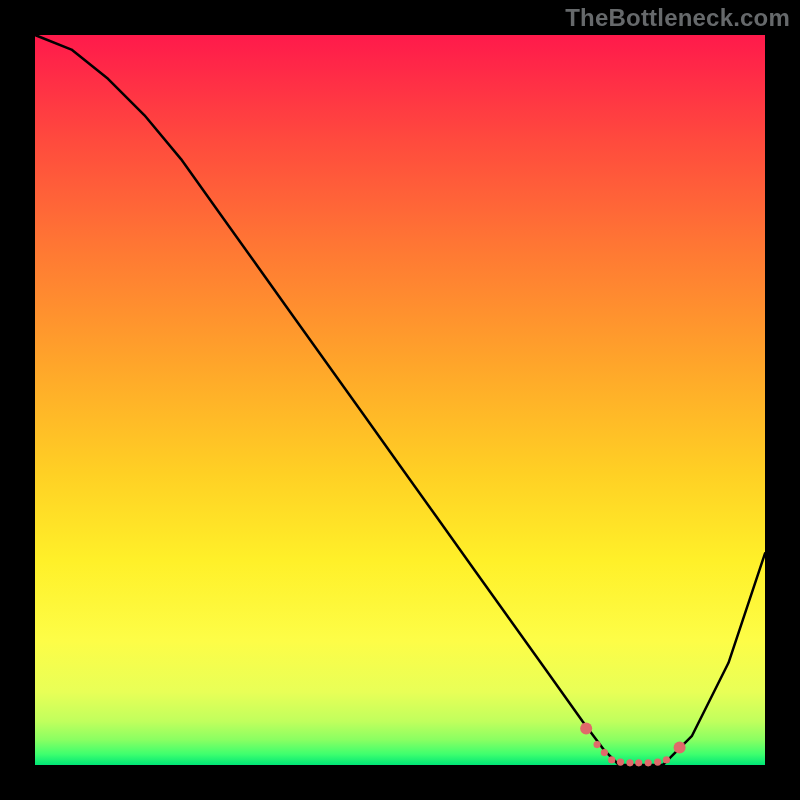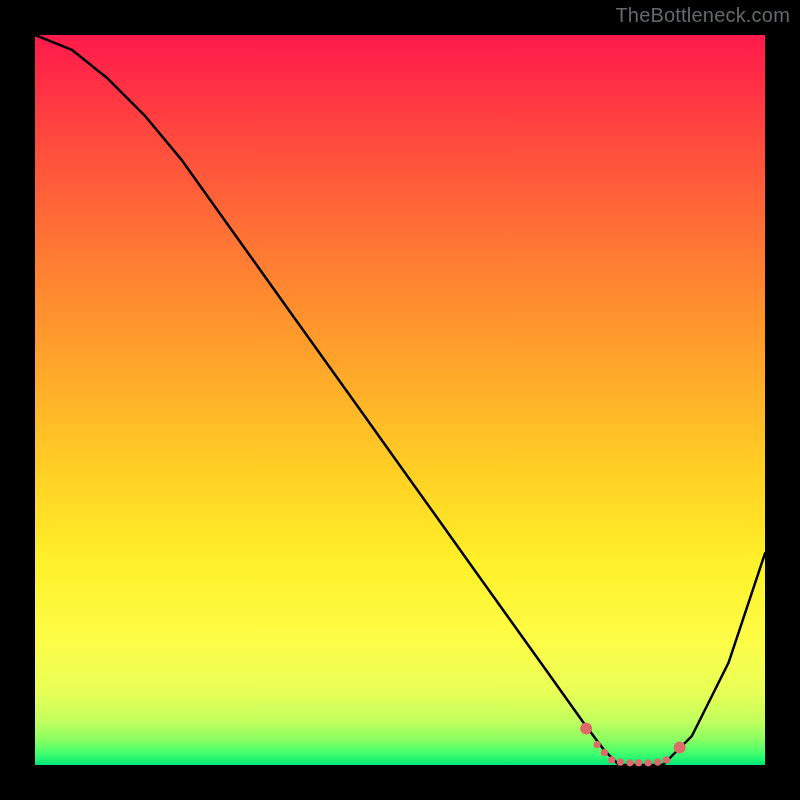--- a/index.html
+++ b/index.html
@@ -13,22 +13,22 @@
   .container {
     position: relative;
     width: 800px;
     height: 800px;
   }
   .watermark {
     position: absolute;
     top: 4px;
     right: 10px;
     font-family: Arial, Helvetica, sans-serif;
-    font-size: 20px;
-    font-weight: 400;
+    font-size: 24px;
+    font-weight: 700;
     color: #66696b;
     letter-spacing: 0.2px;
     z-index: 30;
   }
   svg.plot {
     position: absolute;
     left: 0;
     top: 0;
     width: 800px;
     height: 800px;

